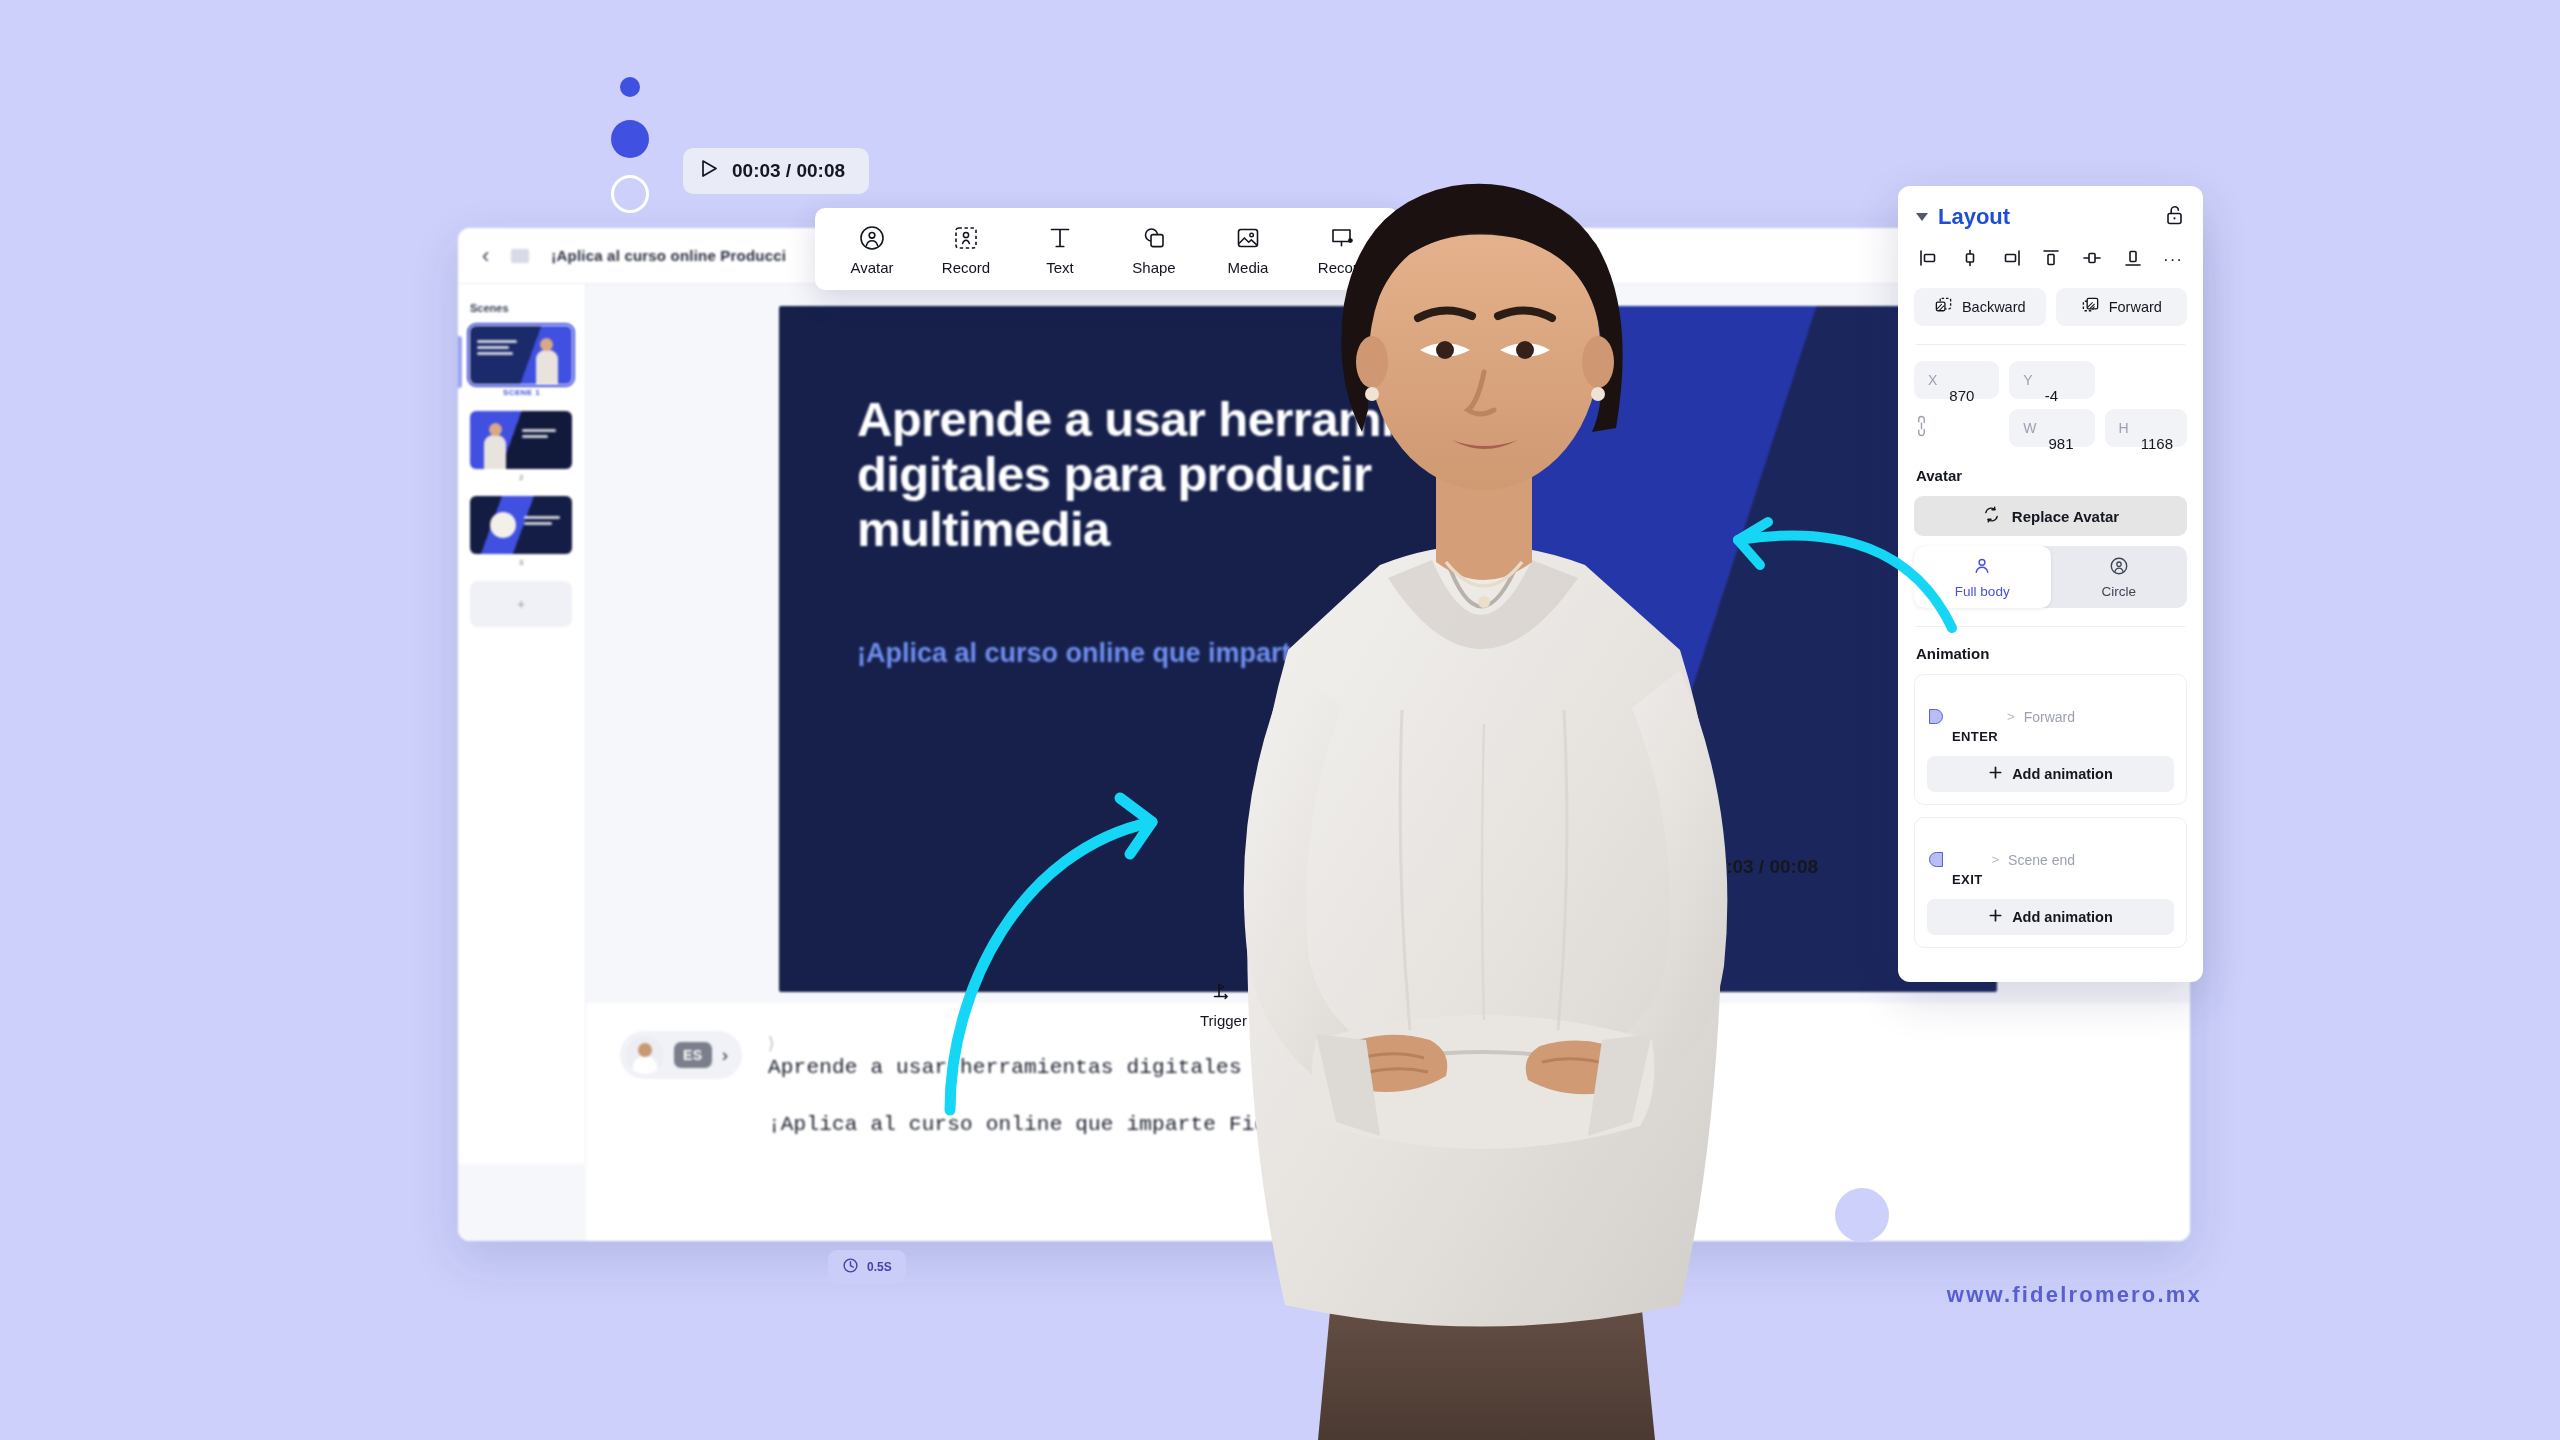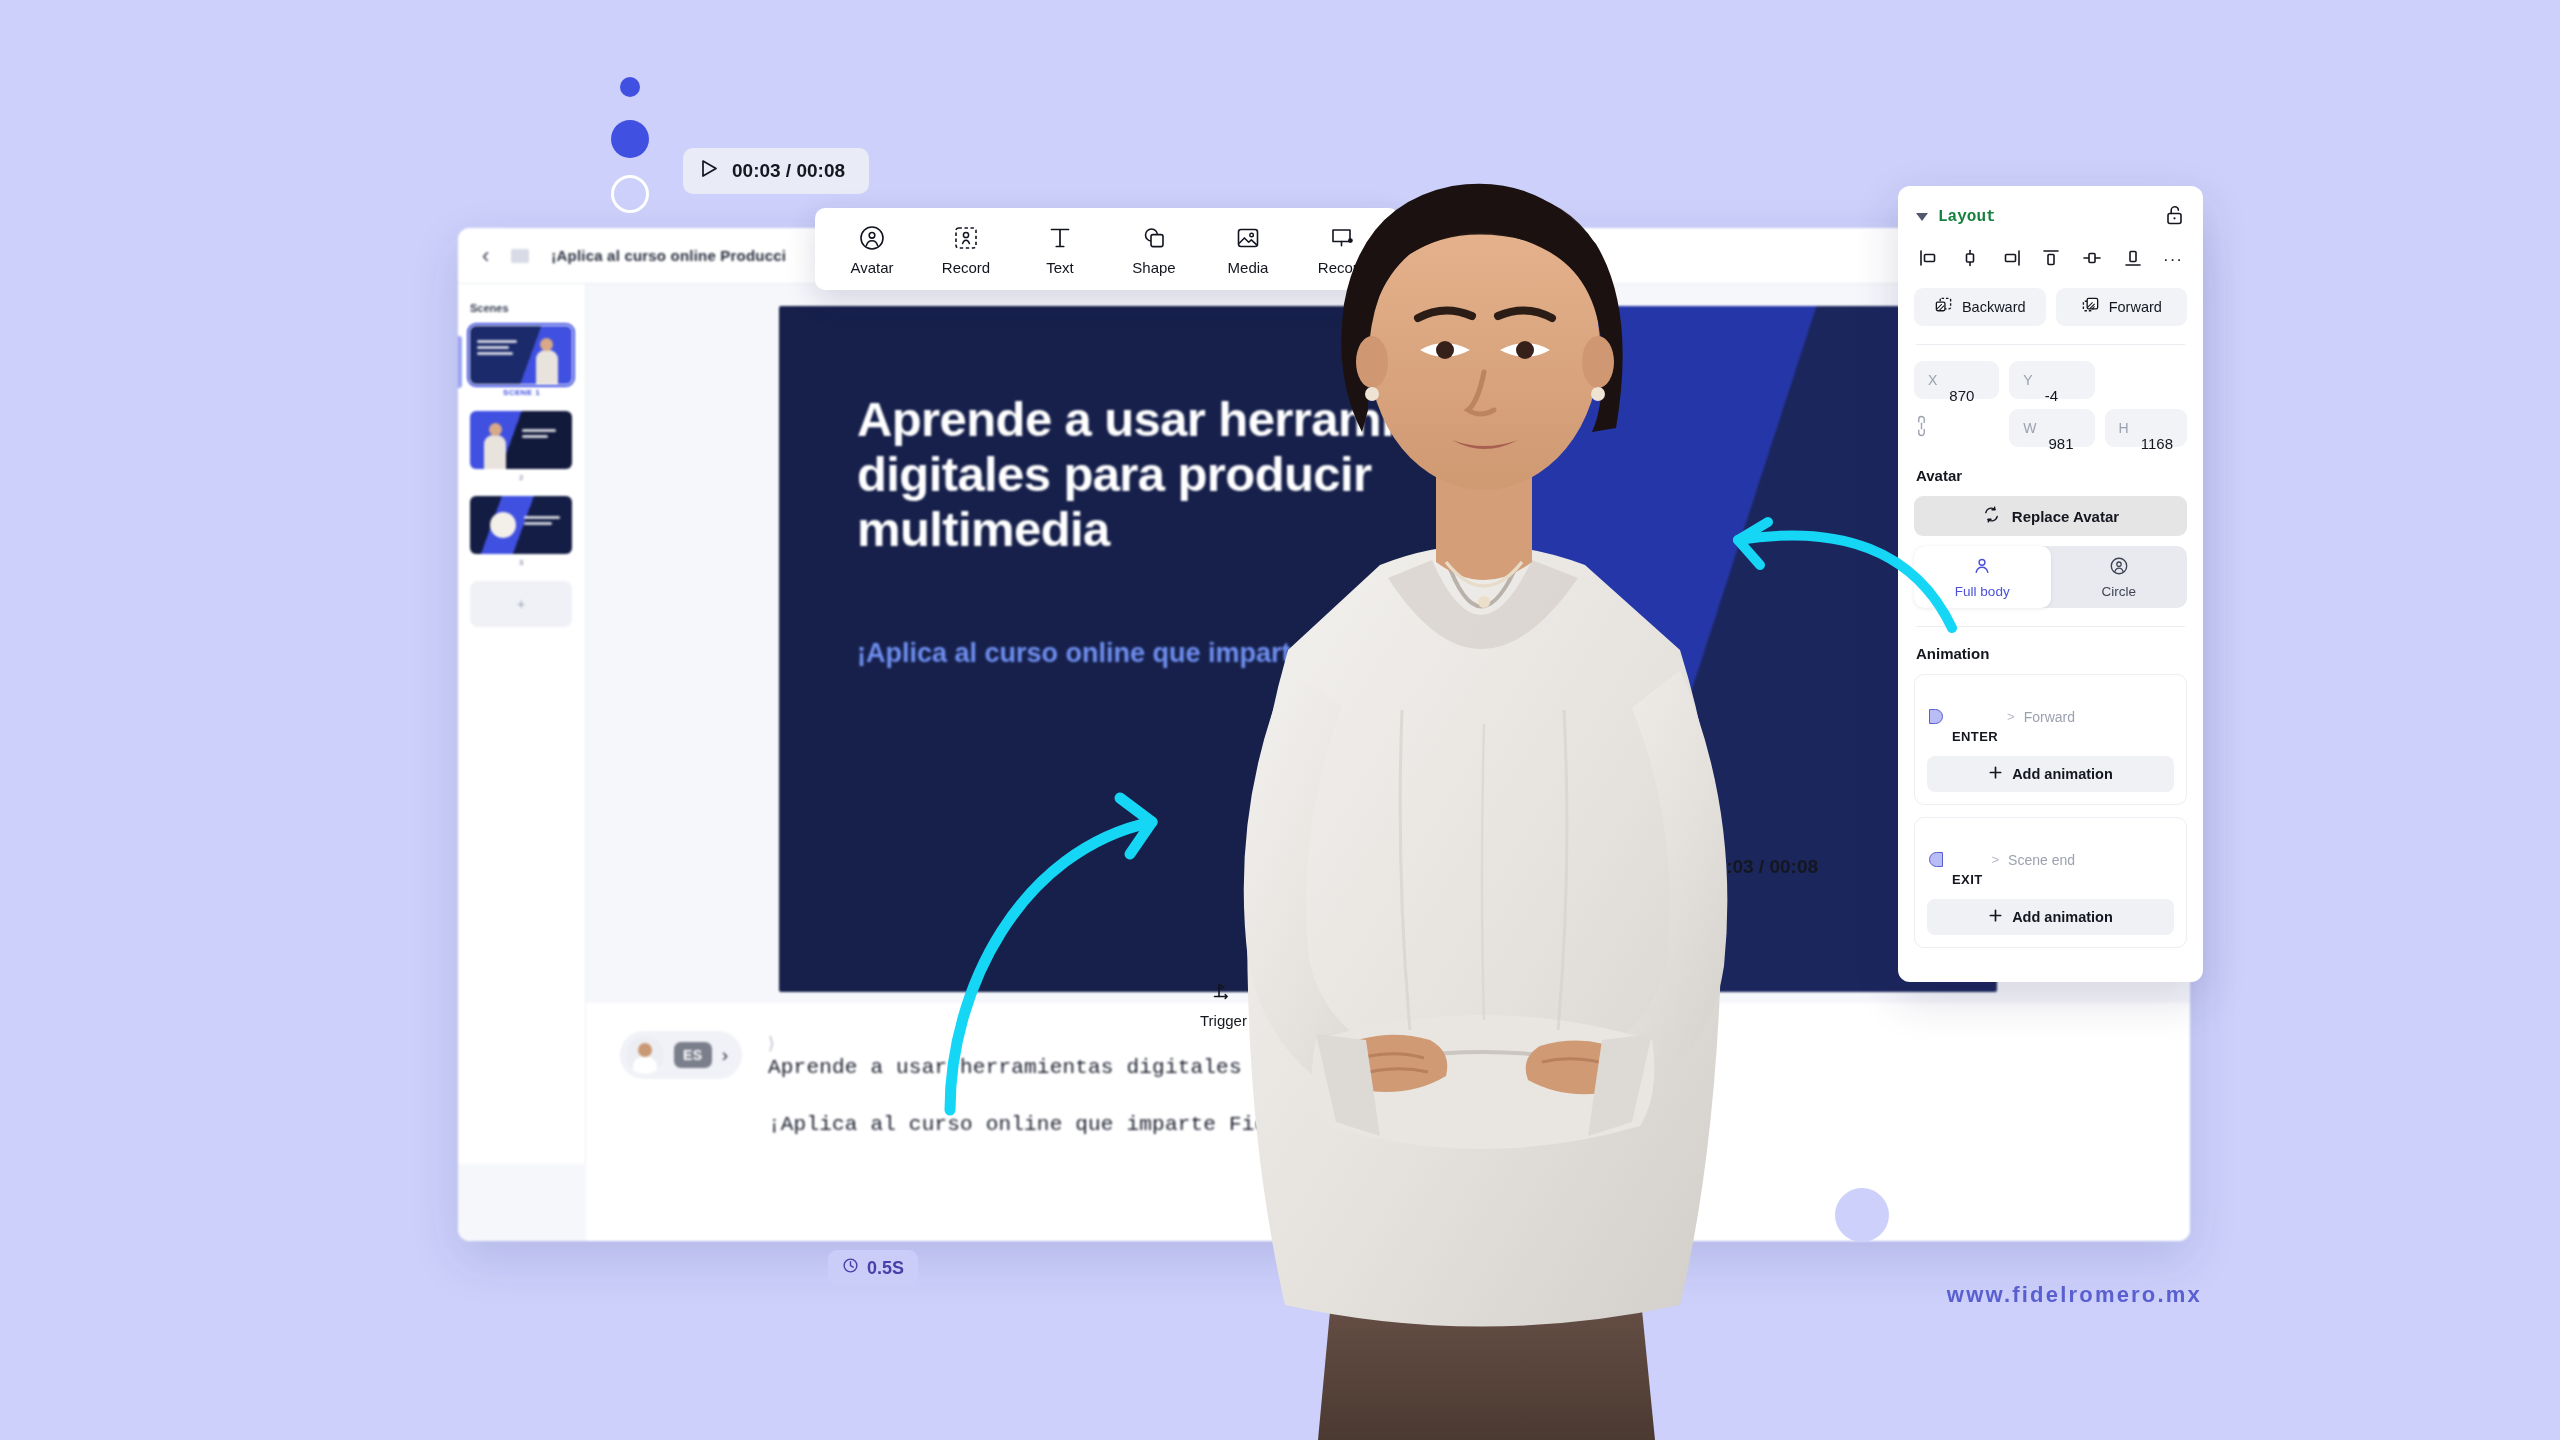--- a/index.html
+++ b/index.html
@@ -125,34 +125,34 @@
     position: absolute; left: 683px; top: 148px; z-index: 42;
     background: rgba(236,237,246,.92); border-radius: 10px;
     display: flex; align-items: center; gap: 14px; padding: 11px 24px 11px 18px;
     font-size: 19px; font-weight: 600; color: #14171f;
   }
 
   
   .pause-pill {
     position:absolute; left: 828px; top: 1250px; z-index: 44;
     background: #c9cdf7; border-radius: 9px; display:flex; align-items:center; gap: 8px;
-    padding: 7px 14px; font-size: 18px; font-weight: 700; color: #4a3fa8;
+    padding: 7px 14px; font-size: 12px; font-weight: 700; color: #4a3fa8;
   }
 
   
   .props {
     position: absolute; left: 1898px; top: 186px; width: 305px;
     background: #ffffff; border-radius: 12px; box-shadow: 0 16px 46px rgba(35,40,90,.16);
     z-index: 45; padding: 16px 16px 22px;
   }
   .p-head { display:flex; align-items:center; justify-content:space-between; padding: 2px 2px 14px; }
   .p-head-l { display:flex; align-items:center; gap: 10px; }
   .caret { width:0;height:0;border-left:6px solid transparent;border-right:6px solid transparent;
            border-top:8px solid #52576a; }
-  .p-title { font-size: 16px; font-weight: 700; color:#15803d;font-family:Liberation Mono, monospace; }
+  .p-title { font-size: 22px; font-weight: 700; color:#1d4ed8; }
 
   .align-row { display:flex; align-items:center; justify-content:space-between; padding: 4px 4px 16px; }
   .align-ic { color:#14171f; }
   .dots3 { color:#14171f; font-size: 17px; letter-spacing: 1px; }
 
   .order-row { display:flex; gap: 10px; padding-bottom: 16px; }
   .order-btn { flex:1; background:#f2f3f7; border-radius: 9px; height: 38px;
                display:flex; align-items:center; justify-content:center; gap: 9px;
                font-size: 14.5px; color:#14171f; }
 

